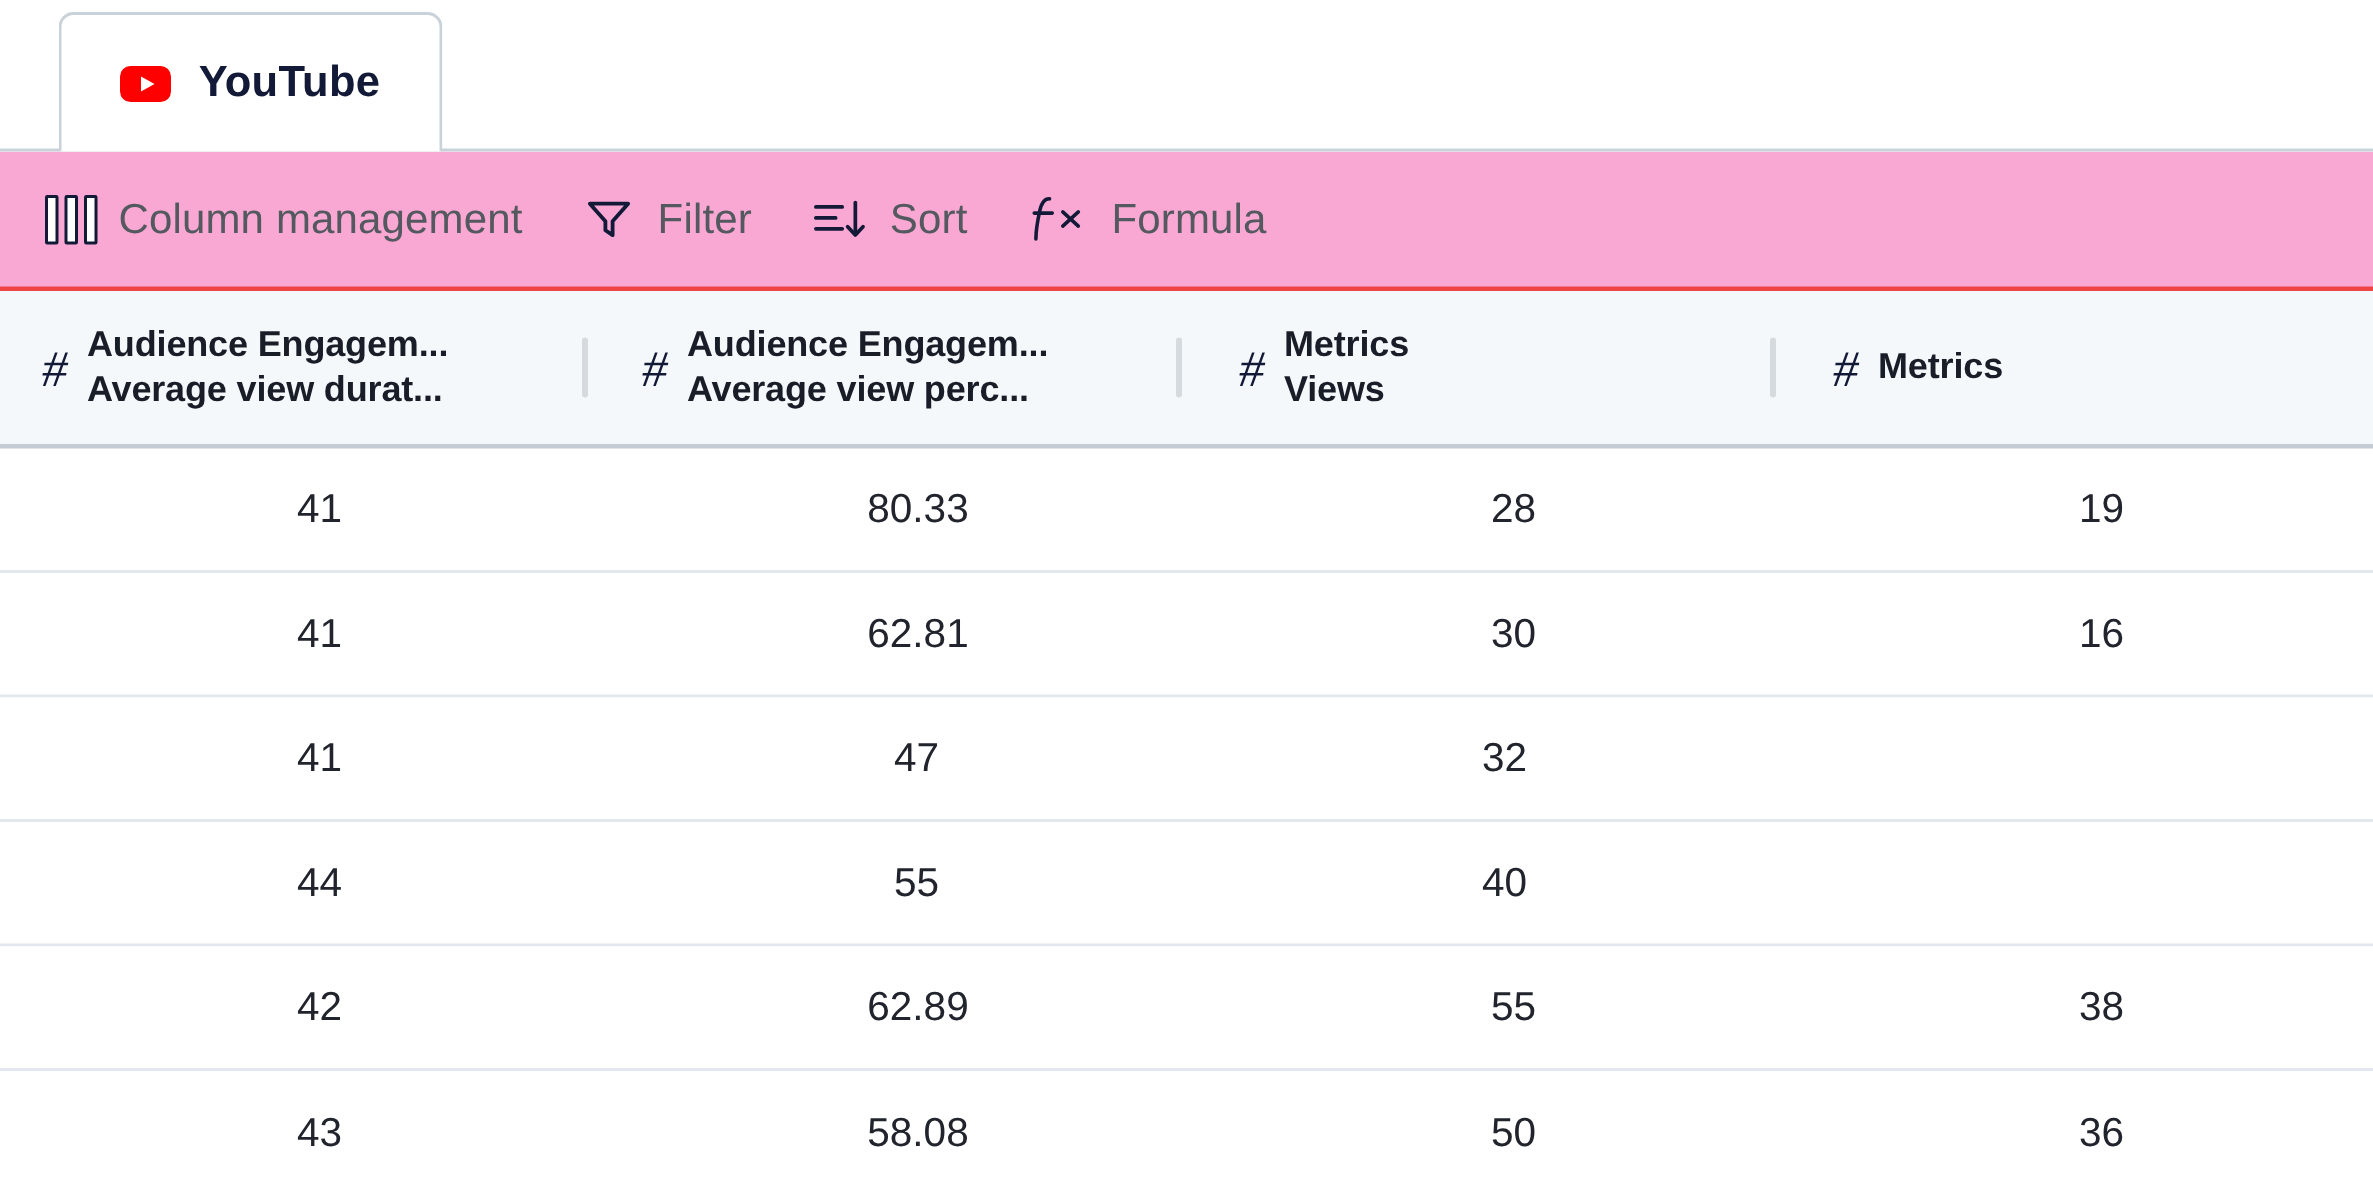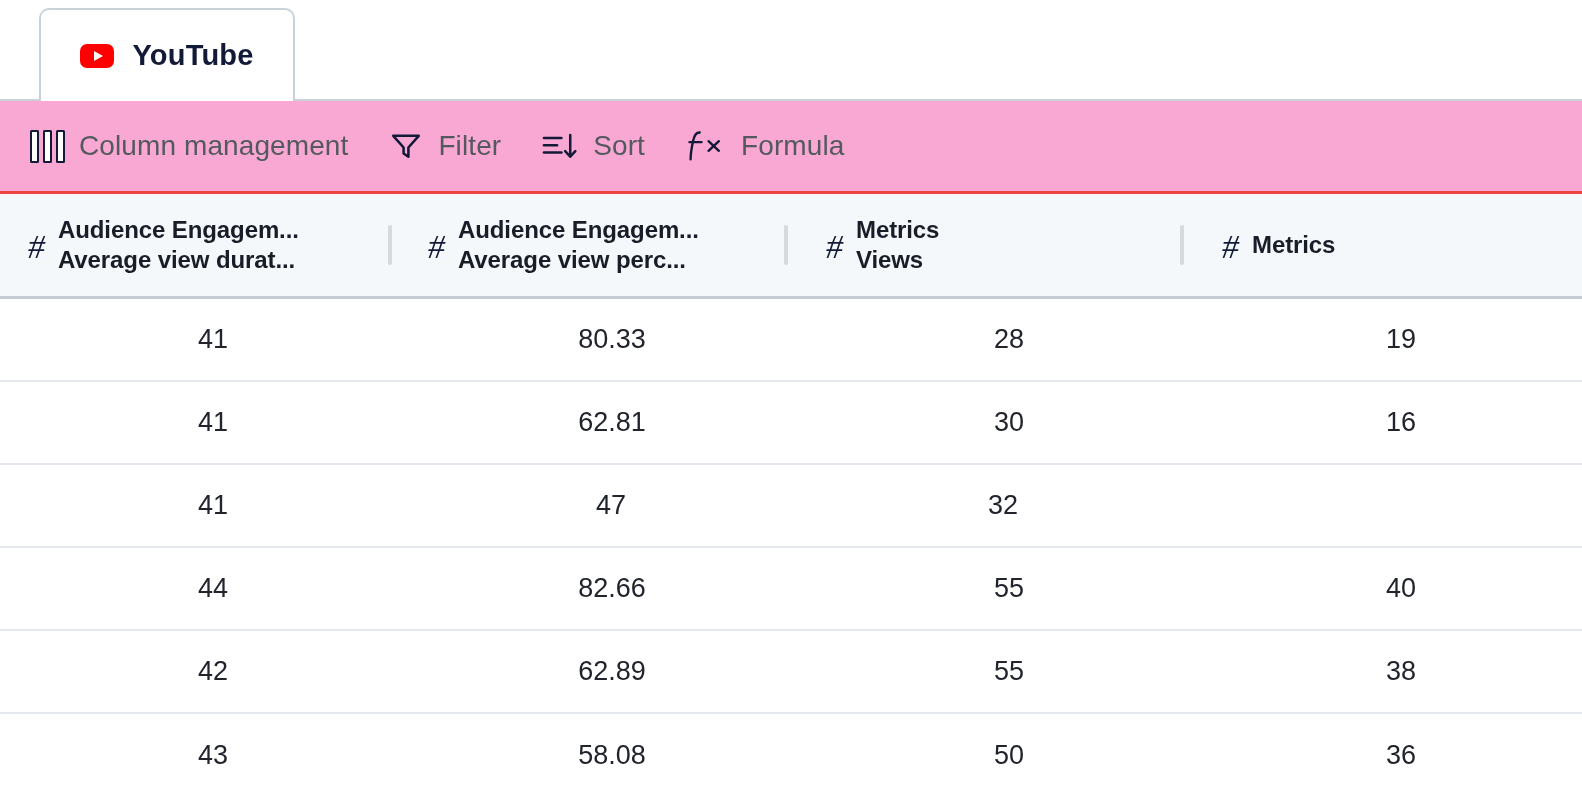--- a/index.html
+++ b/index.html
@@ -321,21 +321,20 @@
           <div class="td c2">30</div>
           <div class="td c3">16</div>
         </div>
         <div class="tr">
           <div class="td c0">41</div>
           <div class="td c2">47</div>
           <div class="td c3">32</div>
         </div>
         <div class="tr">
           <div class="td c0">44</div>
-          <div class="td c1">82.66</div>
           <div class="td c2">55</div>
           <div class="td c3">40</div>
         </div>
         <div class="tr">
           <div class="td c0">42</div>
           <div class="td c1">62.89</div>
           <div class="td c2">55</div>
           <div class="td c3">38</div>
         </div>
         <div class="tr">

